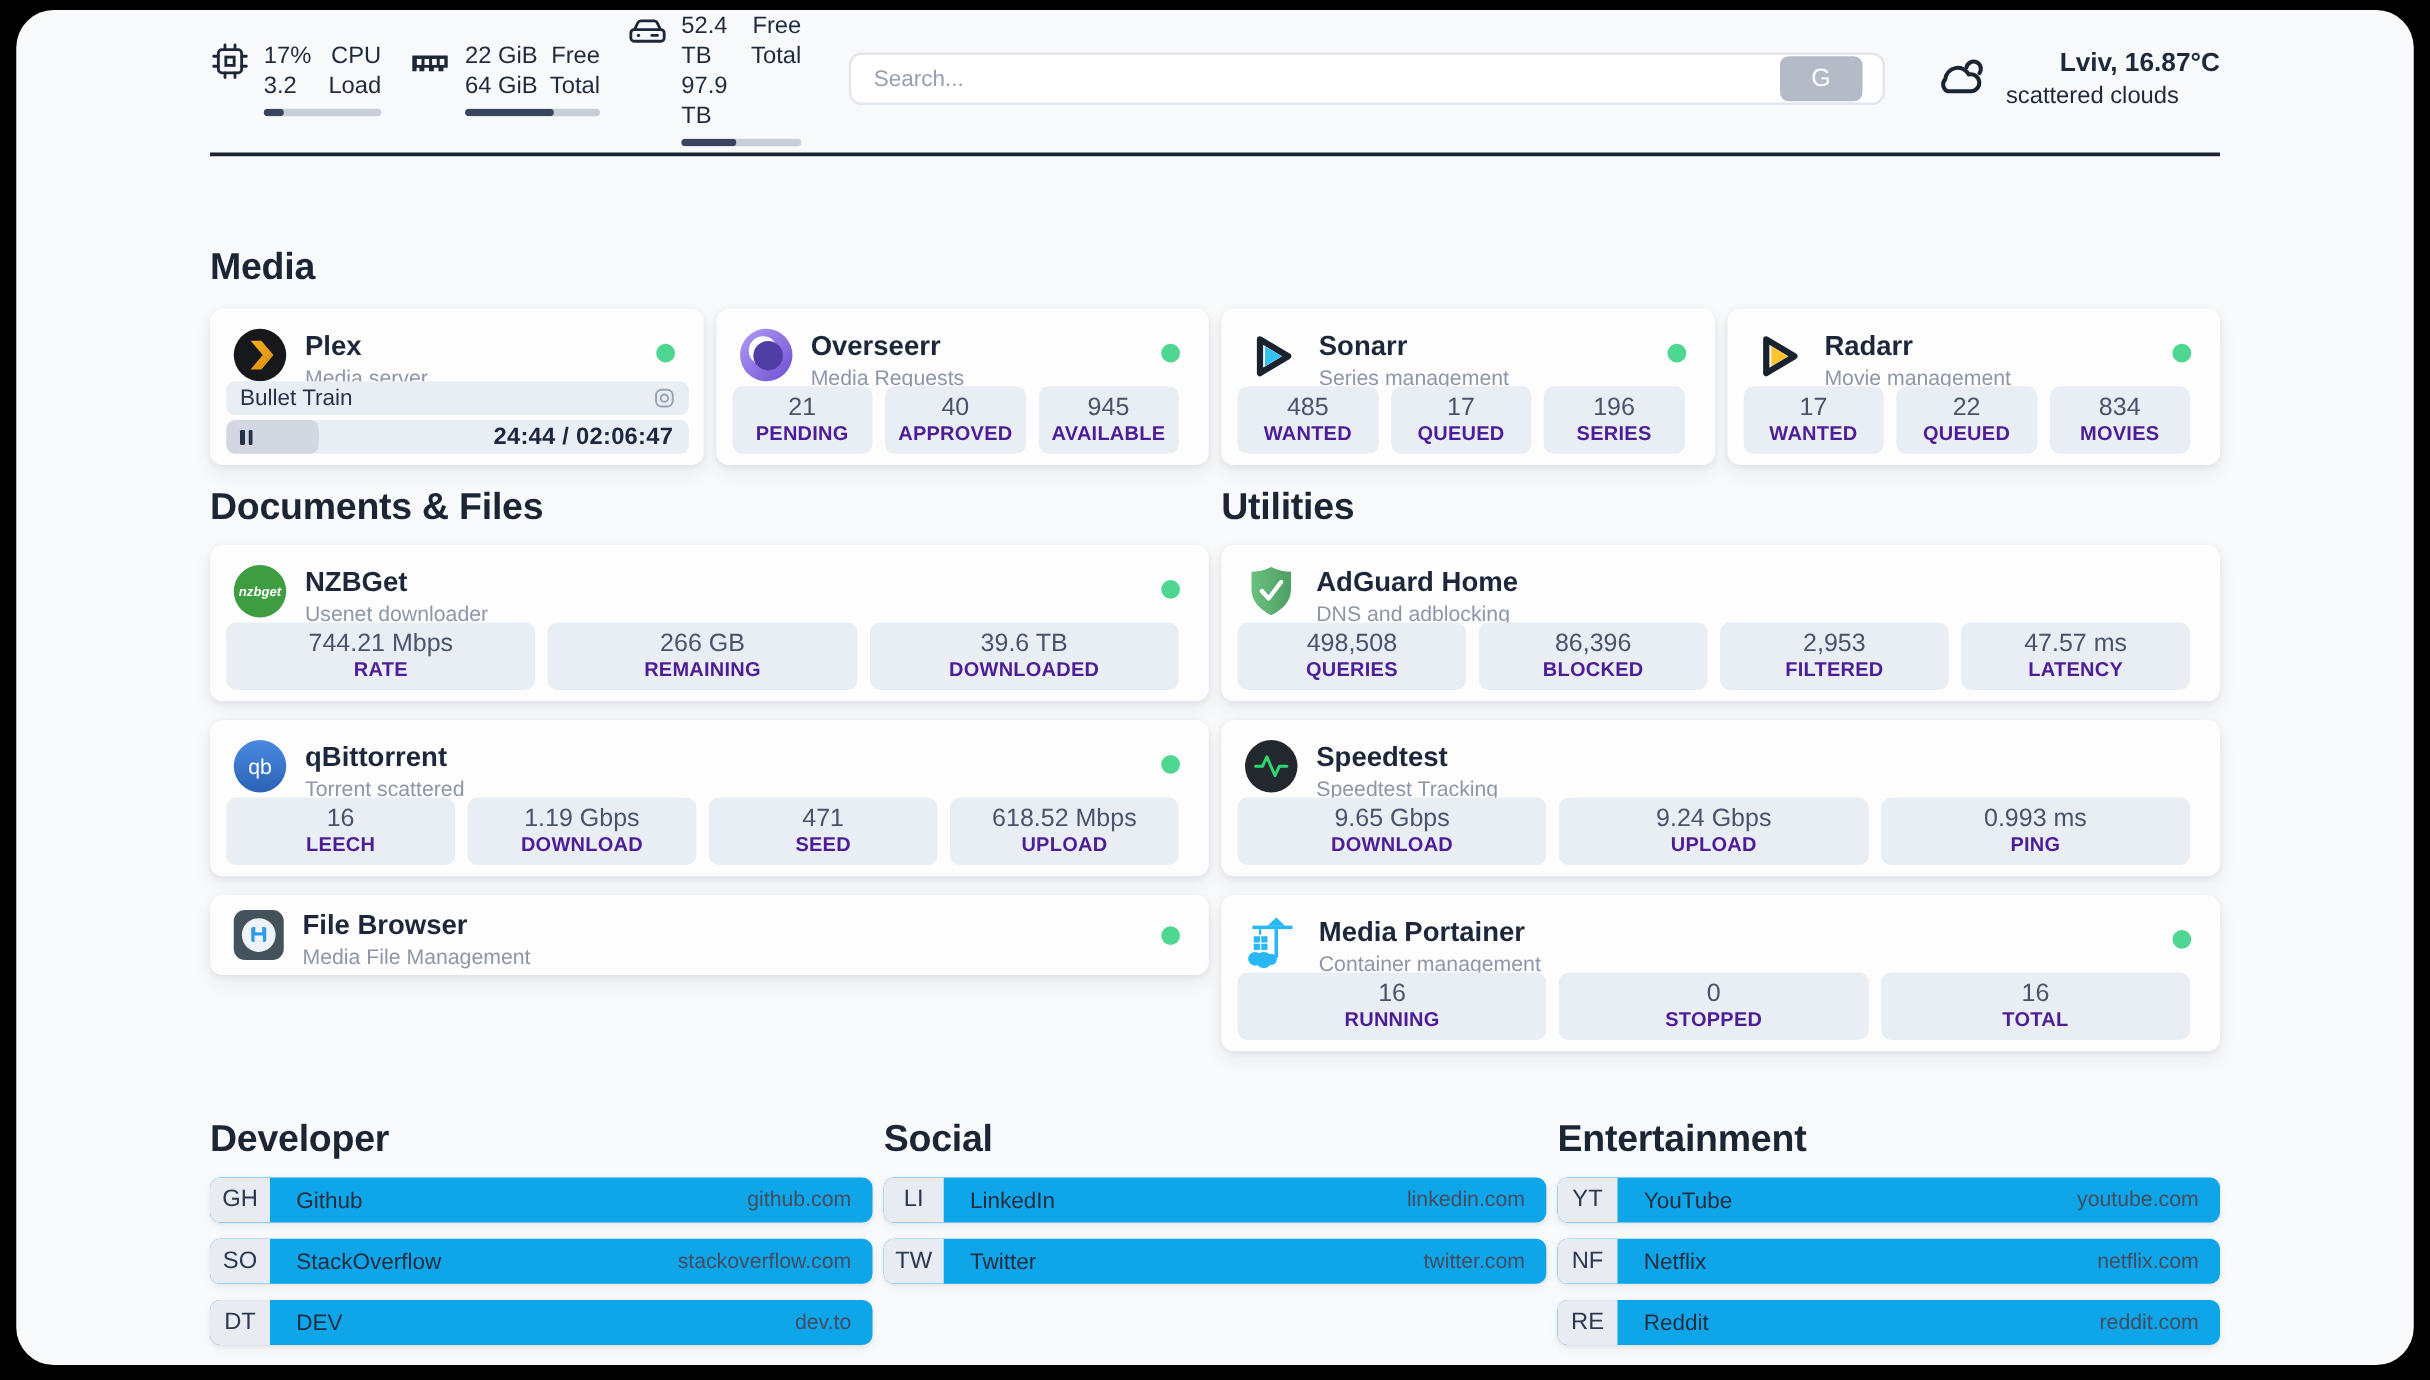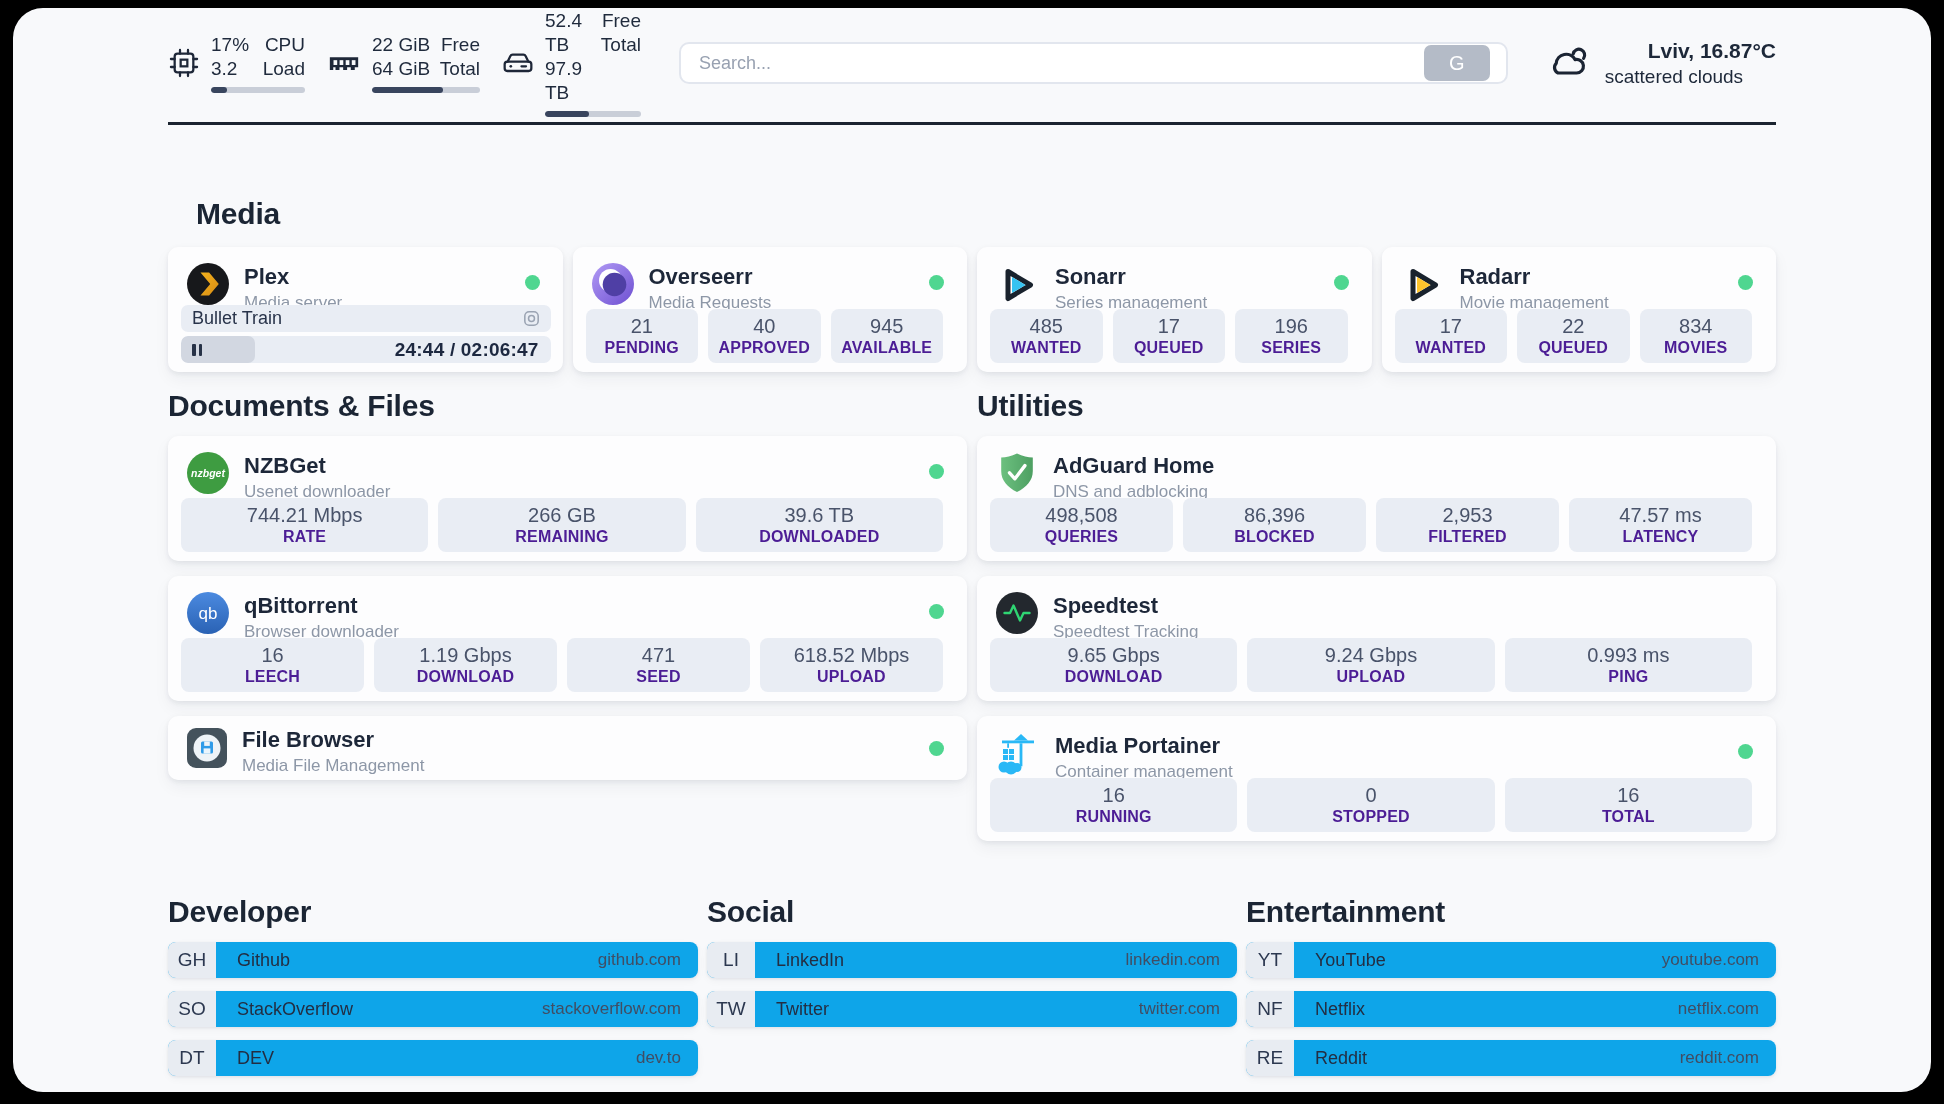--- a/index.html
+++ b/index.html
@@ -11,21 +11,21 @@
     overflow:hidden; position:relative;
   }
   .panel {
     position:absolute; left:13px; top:8px; right:13px; bottom:12px;
     background:#f8f9fb; border-radius:30px; overflow:hidden;
   }
   .content { padding:0 155px; }
 
   
   .topbar { display:flex; align-items:center; margin-top:26px; height:58px; }
-  .res { display:flex; align-items:center; margin-right:22px; }
+  .res { display:flex; align-items:flex-start; margin-right:22px; }
   .res-icon { margin-right:11px; display:flex; align-items:center; }
   .res-body { display:flex; flex-direction:column; }
   .res-body.r0 { width:94px; } .res-body.r1 { width:108px; } .res-body.r2 { width:96px; }
   .res-lines { display:flex; justify-content:space-between; font-size:19px; color:#1f2a3c; line-height:24px; }
   .res-col { display:flex; flex-direction:column; }
   .res-col.right { text-align:right; }
   .res-bar { margin-top:6px; height:6px; border-radius:3px; background:#c9ced8; overflow:hidden; }
   .res-fill { height:100%; background:#39455e; border-radius:3px; }
 
   .search-wrap { flex:1; margin-left:16px; margin-right:36px; display:flex; align-items:center;
@@ -37,21 +37,21 @@
     color:#fff; font-size:20px; font-family:"Liberation Sans",sans-serif; cursor:pointer; }
 
   .weather { display:flex; align-items:center; gap:13px; }
   .w-line1 { font-size:21px; font-weight:bold; color:#1d2839;margin-left:43px; }
   .w-line2 { font-size:19px; color:#1d2839; margin-top:3px; }
 
   .divider { height:3px; background:#1b2430; margin-top:30px; }
 
   
   .section-title { font-size:30px; font-weight:bold; color:#1b2534; letter-spacing:-0.2px; }
-  .media-title { margin-top:72px; margin-bottom:16px;margin-left:28px; }
+  .media-title { margin-top:72px; margin-bottom:16px; }
   .media-grid { display:grid; grid-template-columns:repeat(4,1fr); gap:10px; }
 
   .card { position:relative; background:#fdfdfe; border-radius:10px; padding:15px 18px;
     box-shadow:0 2px 5px rgba(25,35,60,.07), 0 7px 16px rgba(25,35,60,.05); }
   .card.h125 { height:125px; }
   .card.h64 { height:64px; padding:11px 18px; }
 
   .app-head { display:flex; align-items:flex-start; gap:14px; }
   .app-icon { flex:none; display:flex; }
   .app-title { font-size:22px; font-weight:bold; color:#1d2739; line-height:25px; margin-top:2px; }
@@ -391,21 +391,21 @@
                   <stop offset="0" stop-color="#4b8ae0"></stop>
                         <stop offset="1" stop-color="#2a62b4"></stop>
                       </linearGradient>
                     </defs>
                 <circle cx="22" cy="22" r="21" fill="url(#qbg)"></circle>
                 <text x="22" y="28" text-anchor="middle" font-size="17" fill="#fff" font-family="Liberation Sans, sans-serif">qb</text>
               </svg>
             </span>
             <div>
               <div class="app-title">qBittorrent</div>
-              <div class="app-desc">Browser downloader</div>
+              <div class="app-desc">Torrent scattered</div>
             </div>
           </div>
           <span class="status-dot"></span>
           <div class="stats-row">
             <div class="stat-box">
               <span class="stat-v">16</span>
                   <span class="stat-l">LEECH</span>
                 </div>
             <div class="stat-box">
               <span class="stat-v">1.19 Gbps</span>

